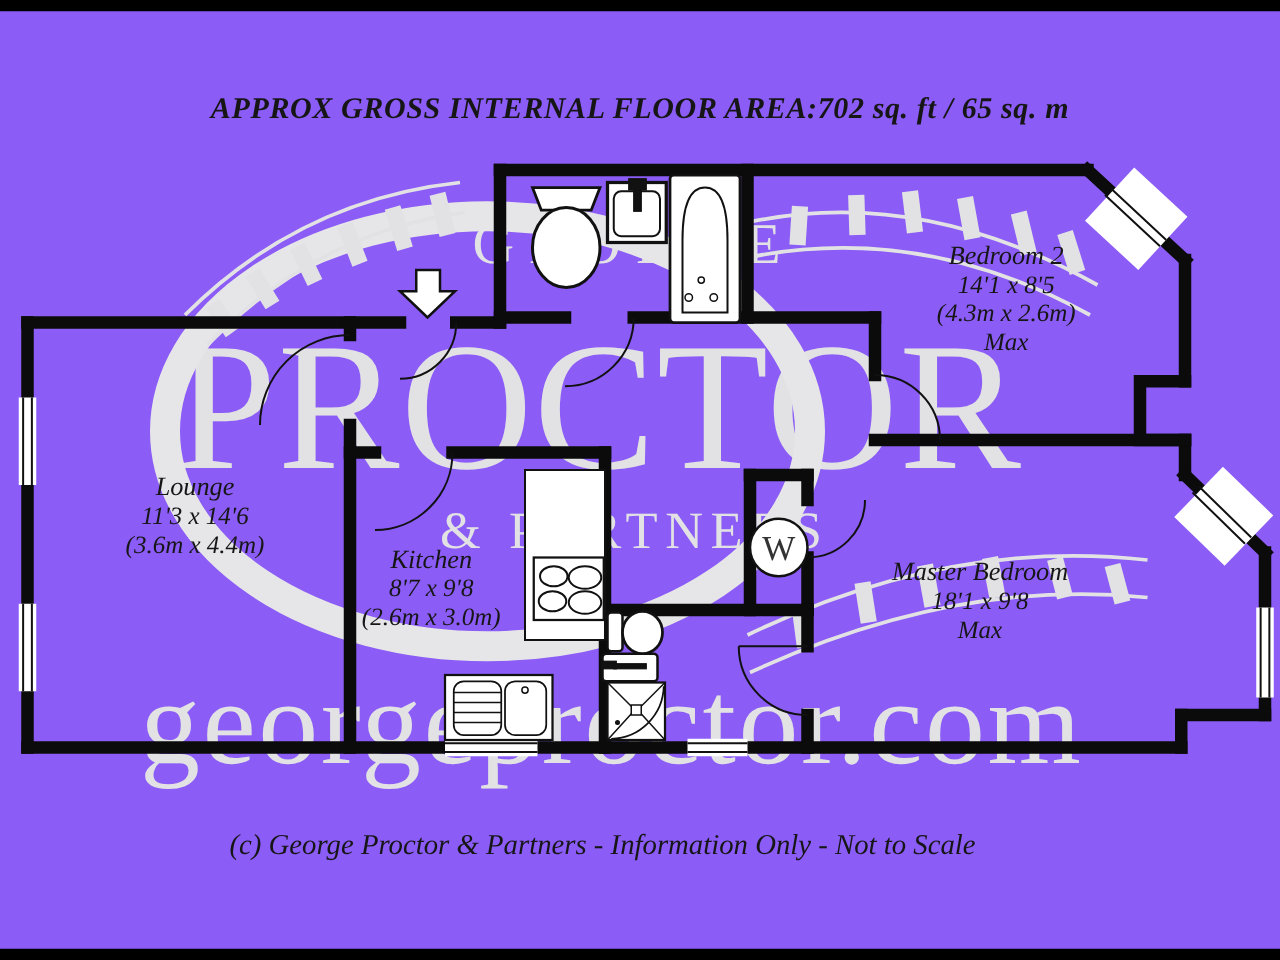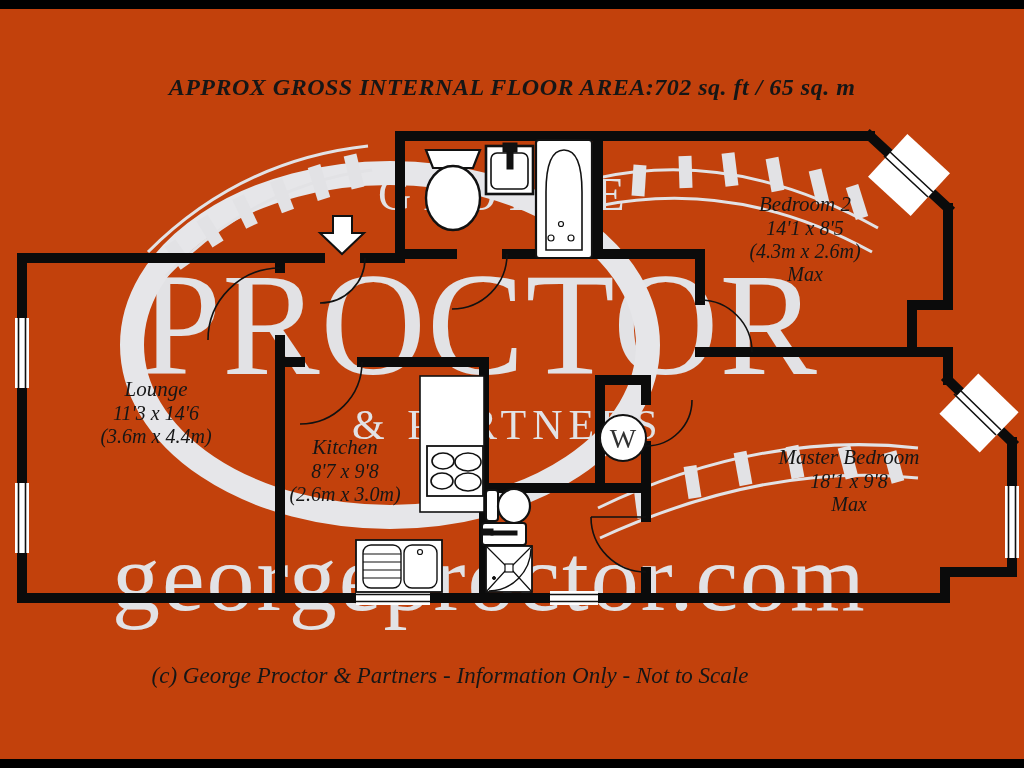--- a/index.html
+++ b/index.html
@@ -1,24 +1,24 @@
 <!DOCTYPE html>
 <html style="--wall: #0b0b0b; --wm: #e2e2e5; --ink: #161616;"><head>
 <meta charset="utf-8">
 <style>
   :root{ --wall:#0b0b0b; --wm:#e2e2e5; --ink:#161616; }
   html,body{margin:0;padding:0;background:#fff;}
-  .page{position:relative;width:1024px;height:768px;background:#c2410c;overflow:hidden;
+  .page{position:relative;width:1024px;height:768px;background:#8b5cf6;overflow:hidden;
         font-family:"Liberation Serif", serif;}
   .edge-bar{position:absolute;left:0;width:1024px;height:9px;background:#000;}
   .edge-bar.top{top:0;} .edge-bar.bottom{bottom:0;}
   .title{position:absolute;top:74px;left:0;width:1024px;text-align:center;
          font-style:italic;font-weight:bold;font-size:24px;color:var(--ink);letter-spacing:.5px;}
   .footer{position:absolute;top:663px;left:0;width:900px;text-align:center;
-          font-style:italic;font-size:23px;color:var(--ink);}
+          font-style:italic;font-size:23px;color:var(--ink);padding-left:32px;}
   .wm{position:absolute;color:var(--wm);line-height:1;white-space:nowrap;z-index:1;user-select:none;}
   .wm-george{top:172px;left:378px;font-size:46px;letter-spacing:12px;}
   .wm-proctor{top:252px;left:140px;font-size:146px;letter-spacing:1px;}
   .wm-partners{top:404px;left:352px;font-size:42px;letter-spacing:6px;}
   .wm-url{top:530px;left:112px;font-size:96px;letter-spacing:2px;}
   svg.plan{position:absolute;top:0;left:0;z-index:2;}
   .room-label{position:absolute;z-index:3;transform:translateX(-50%);text-align:center;
               font-style:italic;font-size:20px;line-height:1.14;color:var(--ink);white-space:nowrap;}
   .room-label .rname{font-size:21px;}
 </style>
@@ -236,20 +236,20 @@
     <div>(2.6m x 3.0m)</div>
   </div>
 
   <div class="room-label" style="left:805px;top:193px;">
     <div class="rname">Bedroom 2</div>
     <div>14'1 x 8'5</div>
     <div>(4.3m x 2.6m)</div>
     <div>Max</div>
   </div>
 
-  <div class="room-label" style="left:849px;top:446px;">
+  <div class="room-label" style="left:784px;top:446px;">
     <div class="rname">Master Bedroom</div>
     <div>18'1 x 9'8</div>
     <div>Max</div>
   </div>
 
   <div class="footer">(c) George Proctor &amp; Partners -  Information Only - Not to Scale</div>
 </div>
 
 </body></html>

